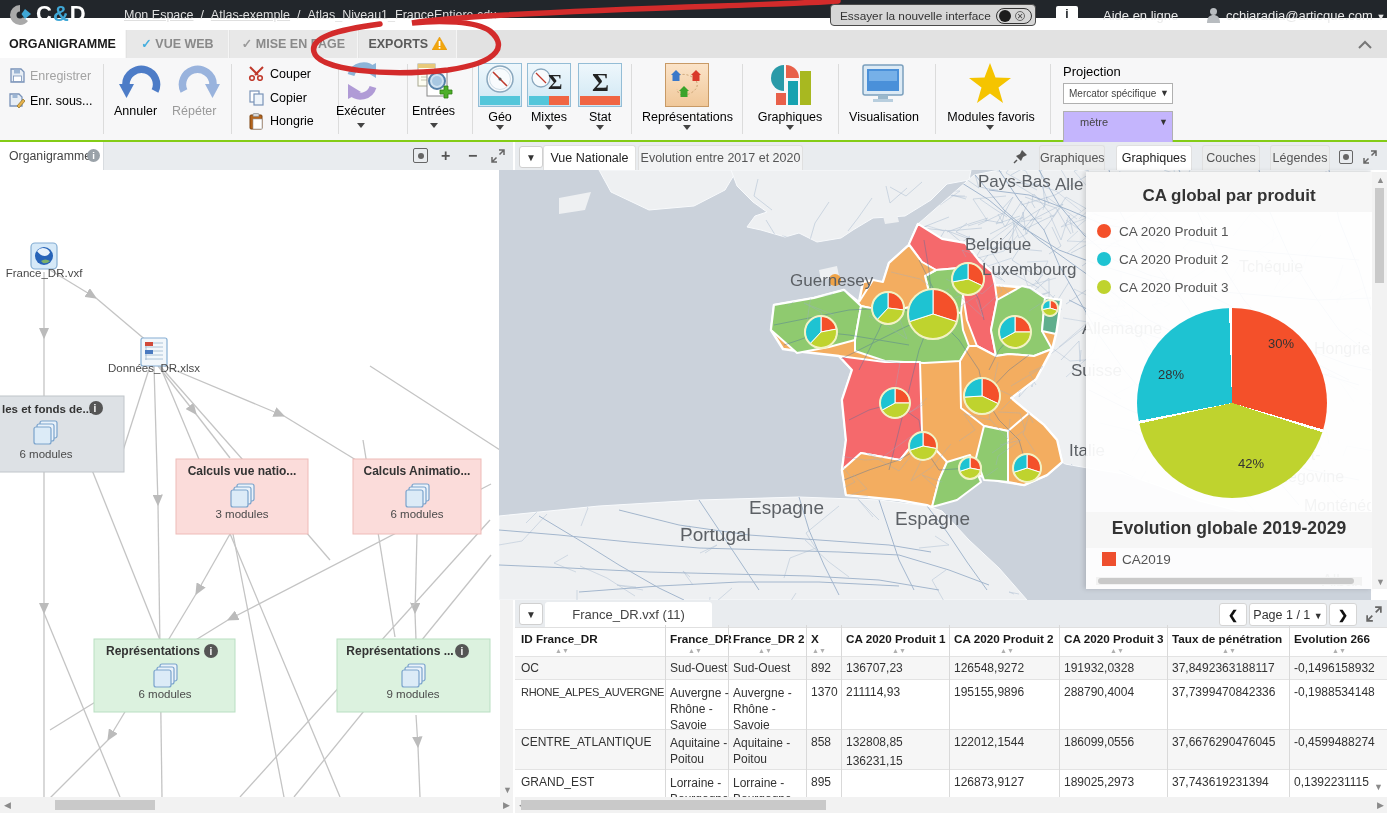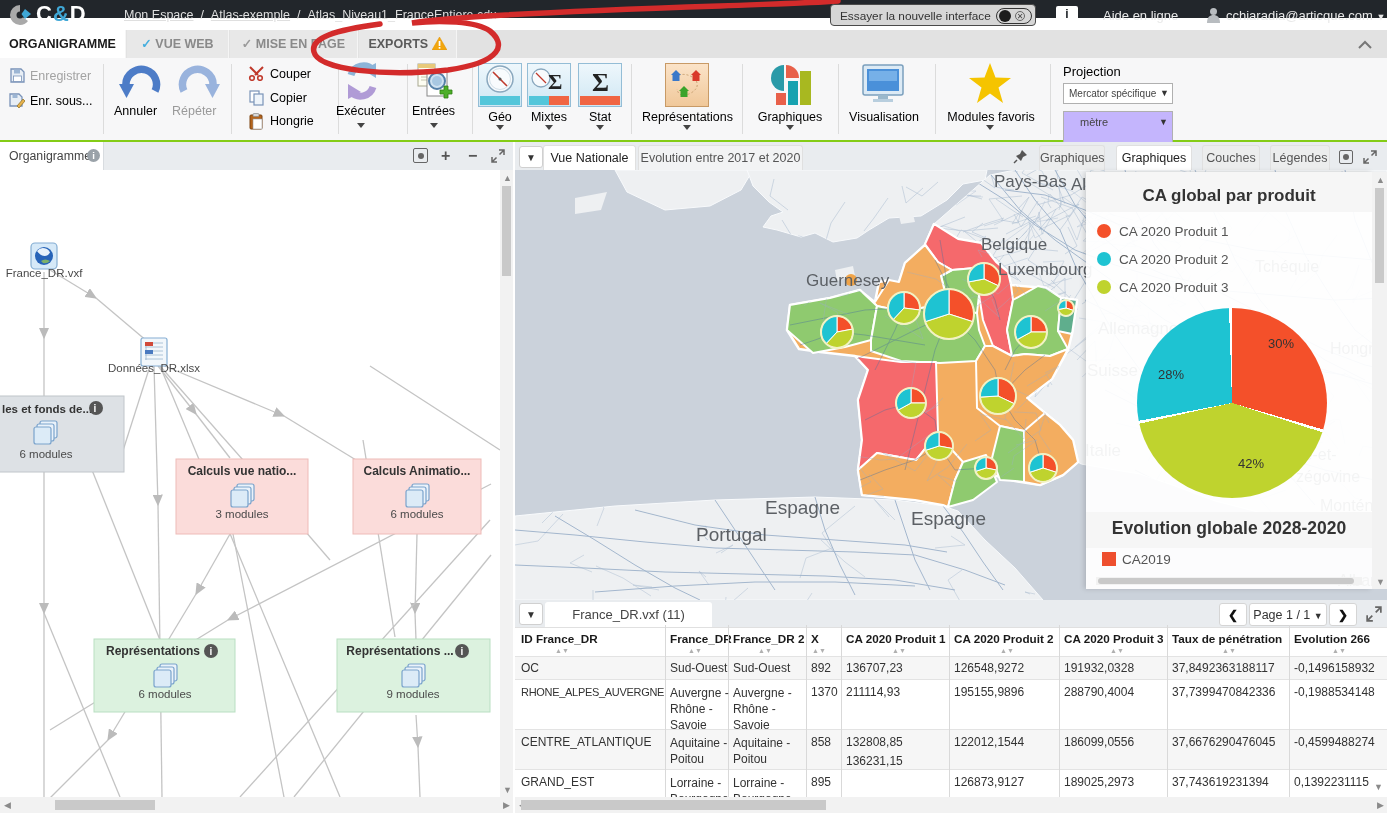--- a/index.html
+++ b/index.html
@@ -23,21 +23,21 @@
 #lheader { position:absolute; left:0; top:142px; width:513px; height:28px; background:#e9ecef; }
 #lcanvas { position:absolute; left:0; top:170px; width:500px; height:627px; background:#fff; overflow:hidden; }
 
 .sbtrack { position:absolute; background:#f2f2f2; }
 .sbthumb { position:absolute; background:#c9c9c9; }
 .sbarrow { position:absolute; font-size:9px; color:#8a8a8a; line-height:1; }
 
 #maptabs { position:absolute; left:515px; top:142px; width:872px; height:28px; background:#e9ecef; }
 .mtab { position:absolute; top:3px; height:25px; line-height:25px; font-size:12.5px; color:#555; background:#f2f3f4; border:1px solid #e0e0e0; border-bottom:none; border-radius:3px 3px 0 0; text-align:center; }
 .mtab.active { background:#fff; color:#222; }
-#mapwrap { position:absolute; left:515px; top:170px; width:872px; height:430px; overflow:hidden; background:#1d4ed8; }
+#mapwrap { position:absolute; left:499px; top:170px; width:872px; height:430px; overflow:hidden; background:#1d4ed8; }
 
 #gpanel { position:absolute; left:1086px; top:172px; width:286px; height:417px; background:rgba(255,255,255,0.93); box-shadow:-2px 0 5px rgba(0,0,0,0.15); }
 #gpanel h3 { font-size:17px; color:#333; text-align:center; font-family:"Liberation Sans",sans-serif; }
 .lgrow { position:absolute; left:11px; font-size:13.5px; color:#555; }
 .lgdot { display:inline-block; width:14px; height:14px; border-radius:50%; margin-right:8px; vertical-align:-2px; }
 
 #tablewrap { position:absolute; left:515px; top:600px; width:872px; height:213px; background:#fff; }
 .th { position:absolute; font-size:11.7px; font-weight:bold; color:#1a1a1a; white-space:nowrap;text-align:right; }
 .td { position:absolute; font-size:12px; color:#333; white-space:nowrap; }
 .colline { position:absolute; top:625px; height:172px; width:1px; background:#d9d9d9; }
@@ -775,21 +775,21 @@
   <div class="abs" style="left:0;top:0;width:286px;height:40px;background:#f6f6f6"></div>
   <h3 class="abs" style="left:0;top:14px;width:286px">CA global par produit</h3>
   <div class="lgrow" style="top:52px"><span class="lgdot" style="background:#f4502a"></span>CA 2020 Produit 1</div>
   <div class="lgrow" style="top:80px"><span class="lgdot" style="background:#1ec3d2"></span>CA 2020 Produit 2</div>
   <div class="lgrow" style="top:108px"><span class="lgdot" style="background:#bfd32e"></span>CA 2020 Produit 3</div>
   <div class="abs" style="left:51px;top:136px;width:190px;height:190px;border-radius:50%;background:conic-gradient(#f4502a 0 29.5%, #fff 29.5% 30%, #bfd32e 30% 71.5%, #fff 71.5% 72%, #1ec3d2 72% 99.5%, #fff 99.5% 100%)"></div>
   <div class="abs" style="left:182px;top:164px;font-size:13px;color:#333">30%</div>
   <div class="abs" style="left:72px;top:195px;font-size:13px;color:#333">28%</div>
   <div class="abs" style="left:152px;top:284px;font-size:13px;color:#333">42%</div>
   <div class="abs" style="left:0;top:340px;width:286px;height:36px;background:#f6f6f6"></div>
-  <div class="abs" style="left:0;top:346px;width:286px;font-size:17.5px;font-weight:bold;color:#333;text-align:center">Evolution globale 2028-2020</div>
+  <div class="abs" style="left:0;top:346px;width:286px;font-size:17.5px;font-weight:bold;color:#333;text-align:center">Evolution globale 2019-2029</div>
   <div class="abs" style="left:16px;top:380px;width:14px;height:14px;background:#ee4f2e"></div>
   <div class="abs" style="left:36px;top:380px;font-size:13.5px;color:#555">CA2019</div>
   <div class="sbtrack" style="left:10px;top:405px;width:266px;height:8px"></div>
   <div class="sbthumb" style="left:12px;top:406px;width:256px;height:6px;border-radius:3px"></div>
 </div>
 
 <div class="sbtrack" style="left:1372px;top:172px;width:15px;height:417px"></div>
 <div class="sbarrow" style="left:1376px;top:176px">▲</div>
 <div class="sbthumb" style="left:1375px;top:188px;width:9px;height:95px"></div>
 <div class="sbarrow" style="left:1376px;top:578px">▼</div>

